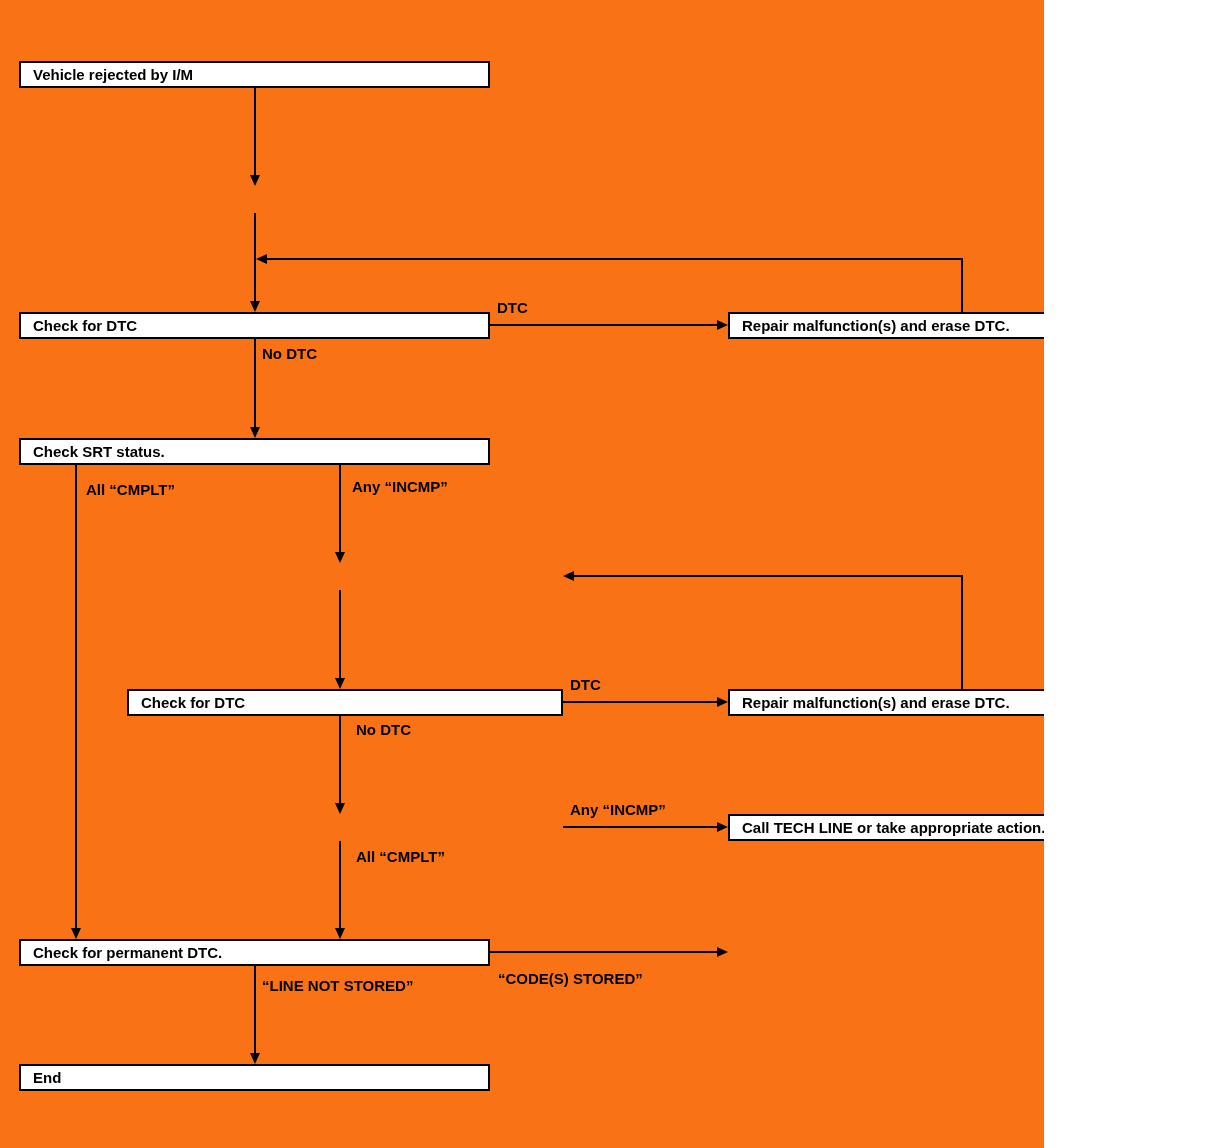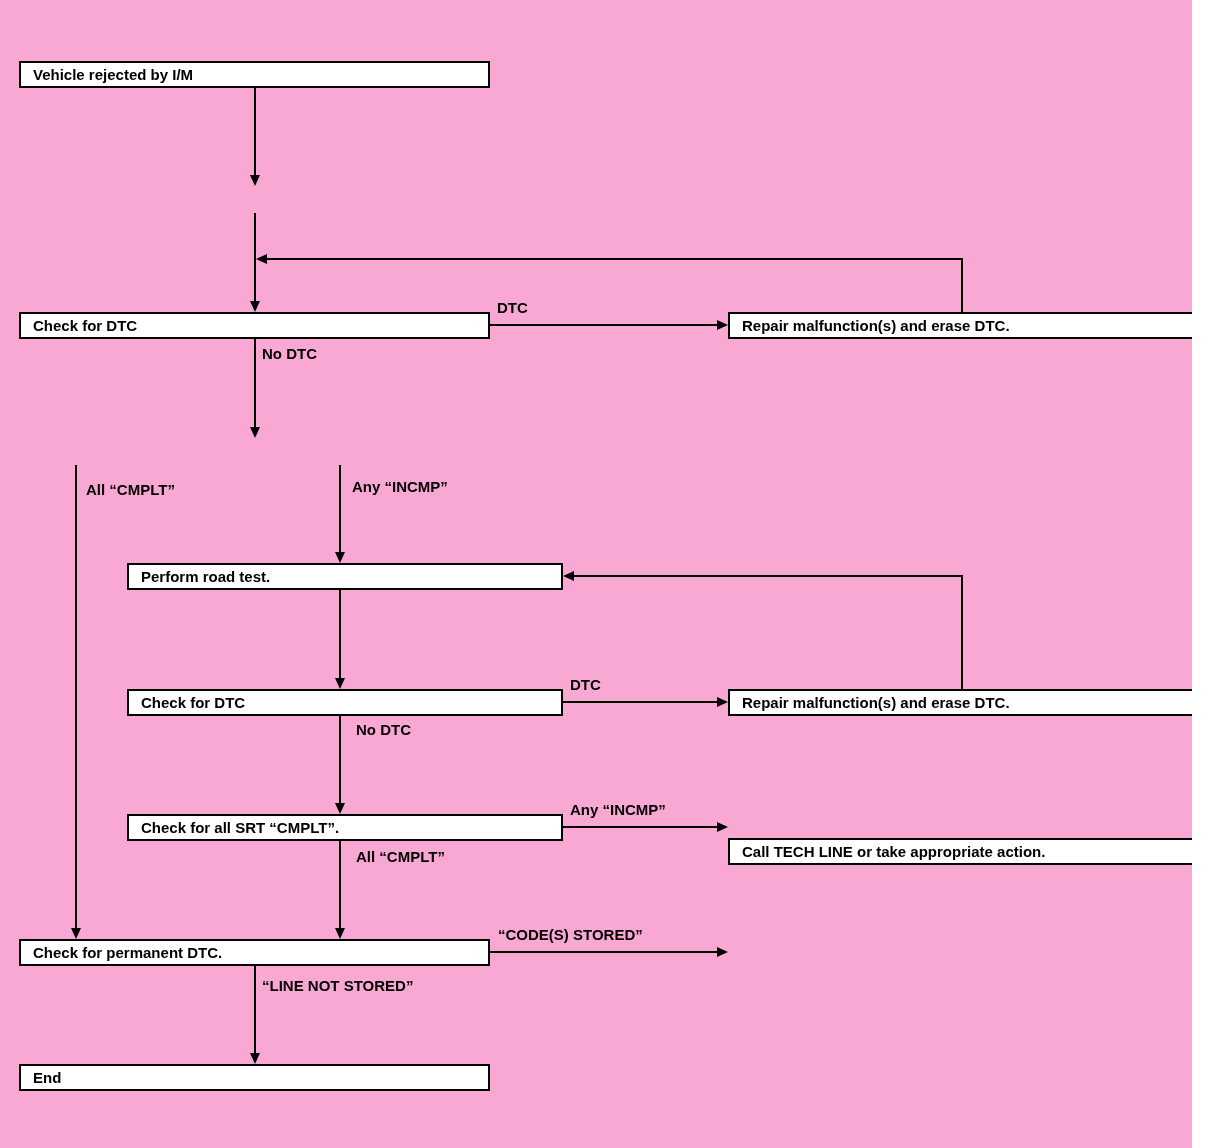--- a/index.html
+++ b/index.html
@@ -2,23 +2,23 @@
 <html><head>
 <meta charset="utf-8">
 <style>
   html, body {
     margin: 0;
     padding: 0;
     background: #ffffff;
   }
   #canvas {
     position: relative;
-    width: 1192px;
+    width: 1044px;
     height: 1148px;
-    background: #f9a8d4;
+    background: #f97316;
     font-family: "Liberation Sans", sans-serif;
     color: #000000;
     overflow: hidden;
   }
   .box {
     position: absolute;
     height: 27px;
     box-sizing: border-box;
     border: 2px solid #000000;
     background: #ffffff;
@@ -62,30 +62,29 @@
 
 <div id="canvas">
 
   <div class="box" style="left:19px; top:61px; width:471px;">Vehicle rejected by I/M</div>
 
 
   <div class="box" style="left:19px; top:312px; width:471px;">Check for DTC</div>
 
   <div class="box" style="left:728px; top:312px; width:470px;">Repair malfunction(s) and erase DTC.</div>
 
+  <div class="box" style="left:19px; top:438px; width:471px;">Check SRT status.</div>
 
-  <div class="box" style="left:127px; top:563px; width:436px;">Perform road test.</div>
 
   <div class="box" style="left:127px; top:689px; width:436px;">Check for DTC</div>
 
   <div class="box" style="left:728px; top:689px; width:470px;">Repair malfunction(s) and erase DTC.</div>
 
-  <div class="box" style="left:127px; top:814px; width:436px;">Check for all SRT “CMPLT”.</div>
 
-  <div class="box" style="left:728px; top:814px; width:470px;margin-top:24px;">Call TECH LINE or take appropriate action.</div>
+  <div class="box" style="left:728px; top:814px; width:470px;">Call TECH LINE or take appropriate action.</div>
 
   <div class="box" style="left:19px; top:939px; width:471px;text-align:right;">Check for permanent DTC.</div>
 
 
   <div class="box" style="left:19px; top:1064px; width:471px;">End</div>
 
   <div class="vline" style="left:254px; top:88px; height:88px;"></div>
   <div class="arr-d" style="left:250px; top:175px;"></div>
 
   <div class="vline" style="left:254px; top:213px; height:89px;"></div>
@@ -129,19 +128,19 @@
   <div class="hline" style="left:563px; top:826px; width:155px;"></div>
   <div class="arr-r" style="left:717px; top:822px;"></div>
   <div class="lbl" style="left:570px; top:801px;">Any “INCMP”</div>
 
   <div class="vline" style="left:339px; top:841px; height:88px;"></div>
   <div class="arr-d" style="left:335px; top:928px;"></div>
   <div class="lbl" style="left:356px; top:848px;">All “CMPLT”</div>
 
   <div class="hline" style="left:490px; top:951px; width:228px;"></div>
   <div class="arr-r" style="left:717px; top:947px;"></div>
-  <div class="lbl" style="left:498px; top:926px;">“CODE(S) STORED”</div>
+  <div class="lbl" style="left:498px; top:970px;">“CODE(S) STORED”</div>
 
   <div class="vline" style="left:254px; top:966px; height:88px;"></div>
   <div class="arr-d" style="left:250px; top:1053px;"></div>
   <div class="lbl" style="left:262px; top:977px;">“LINE NOT STORED”</div>
 
 </div>
 
 </body></html>

